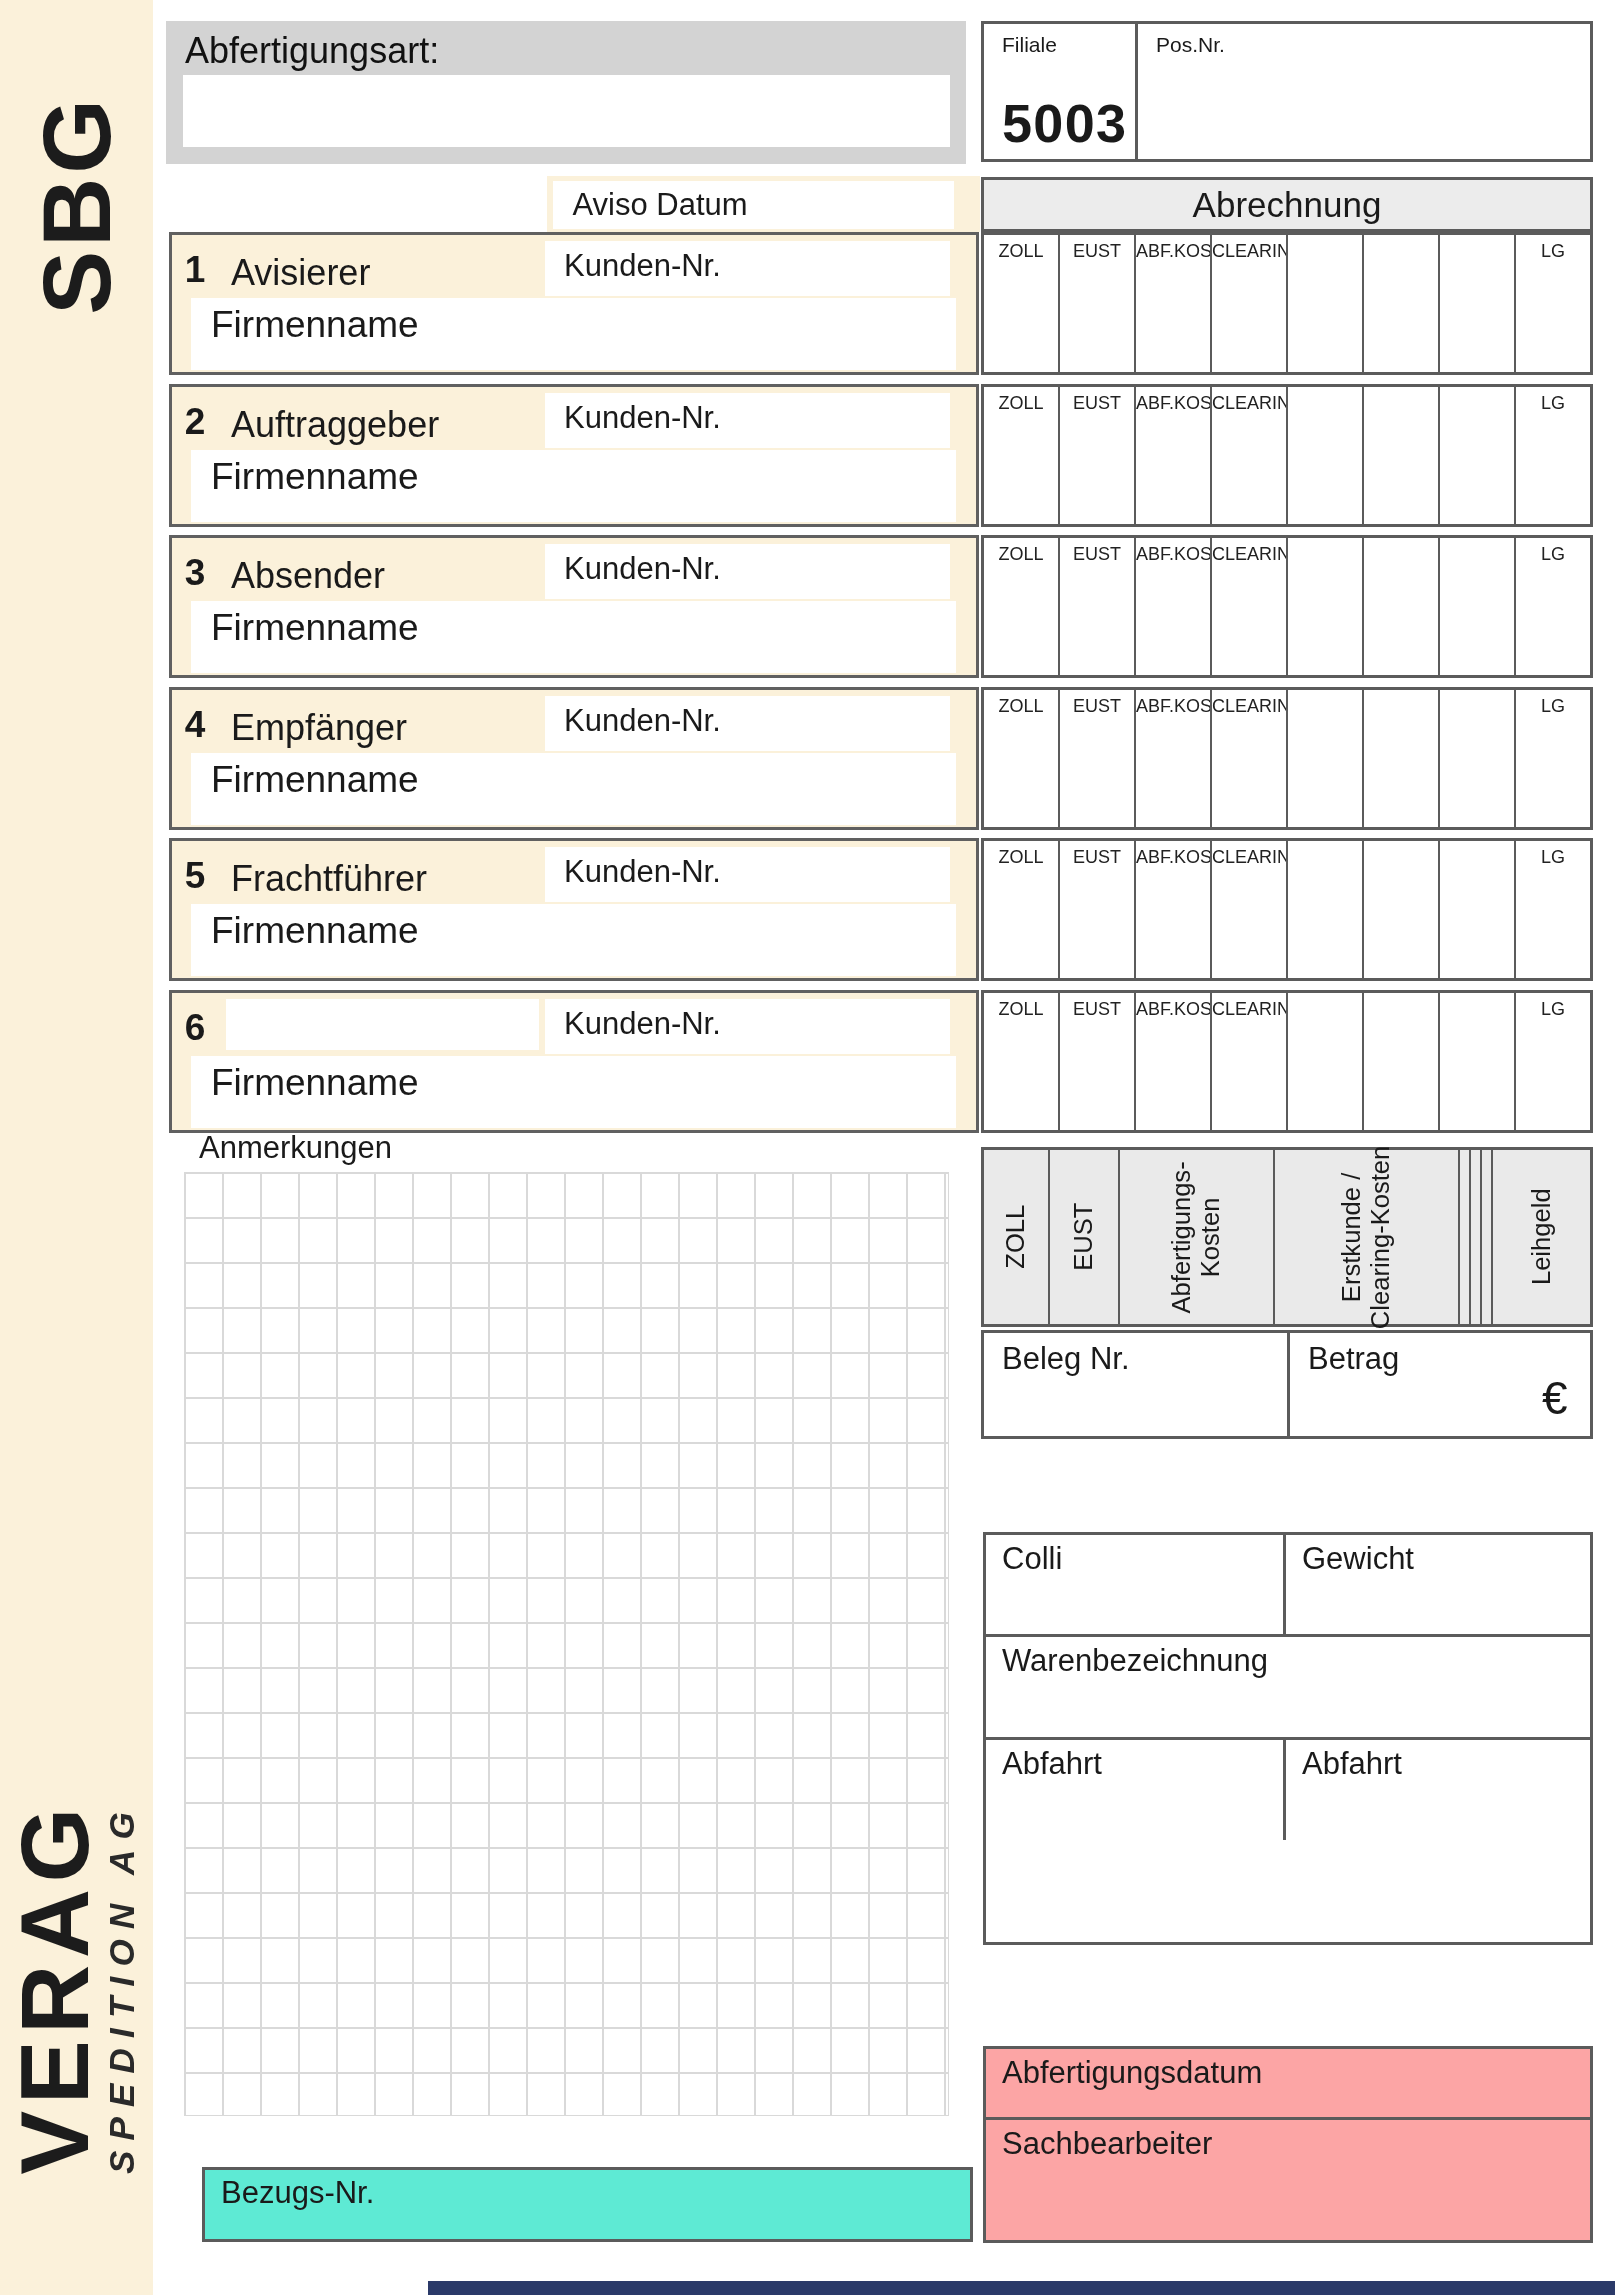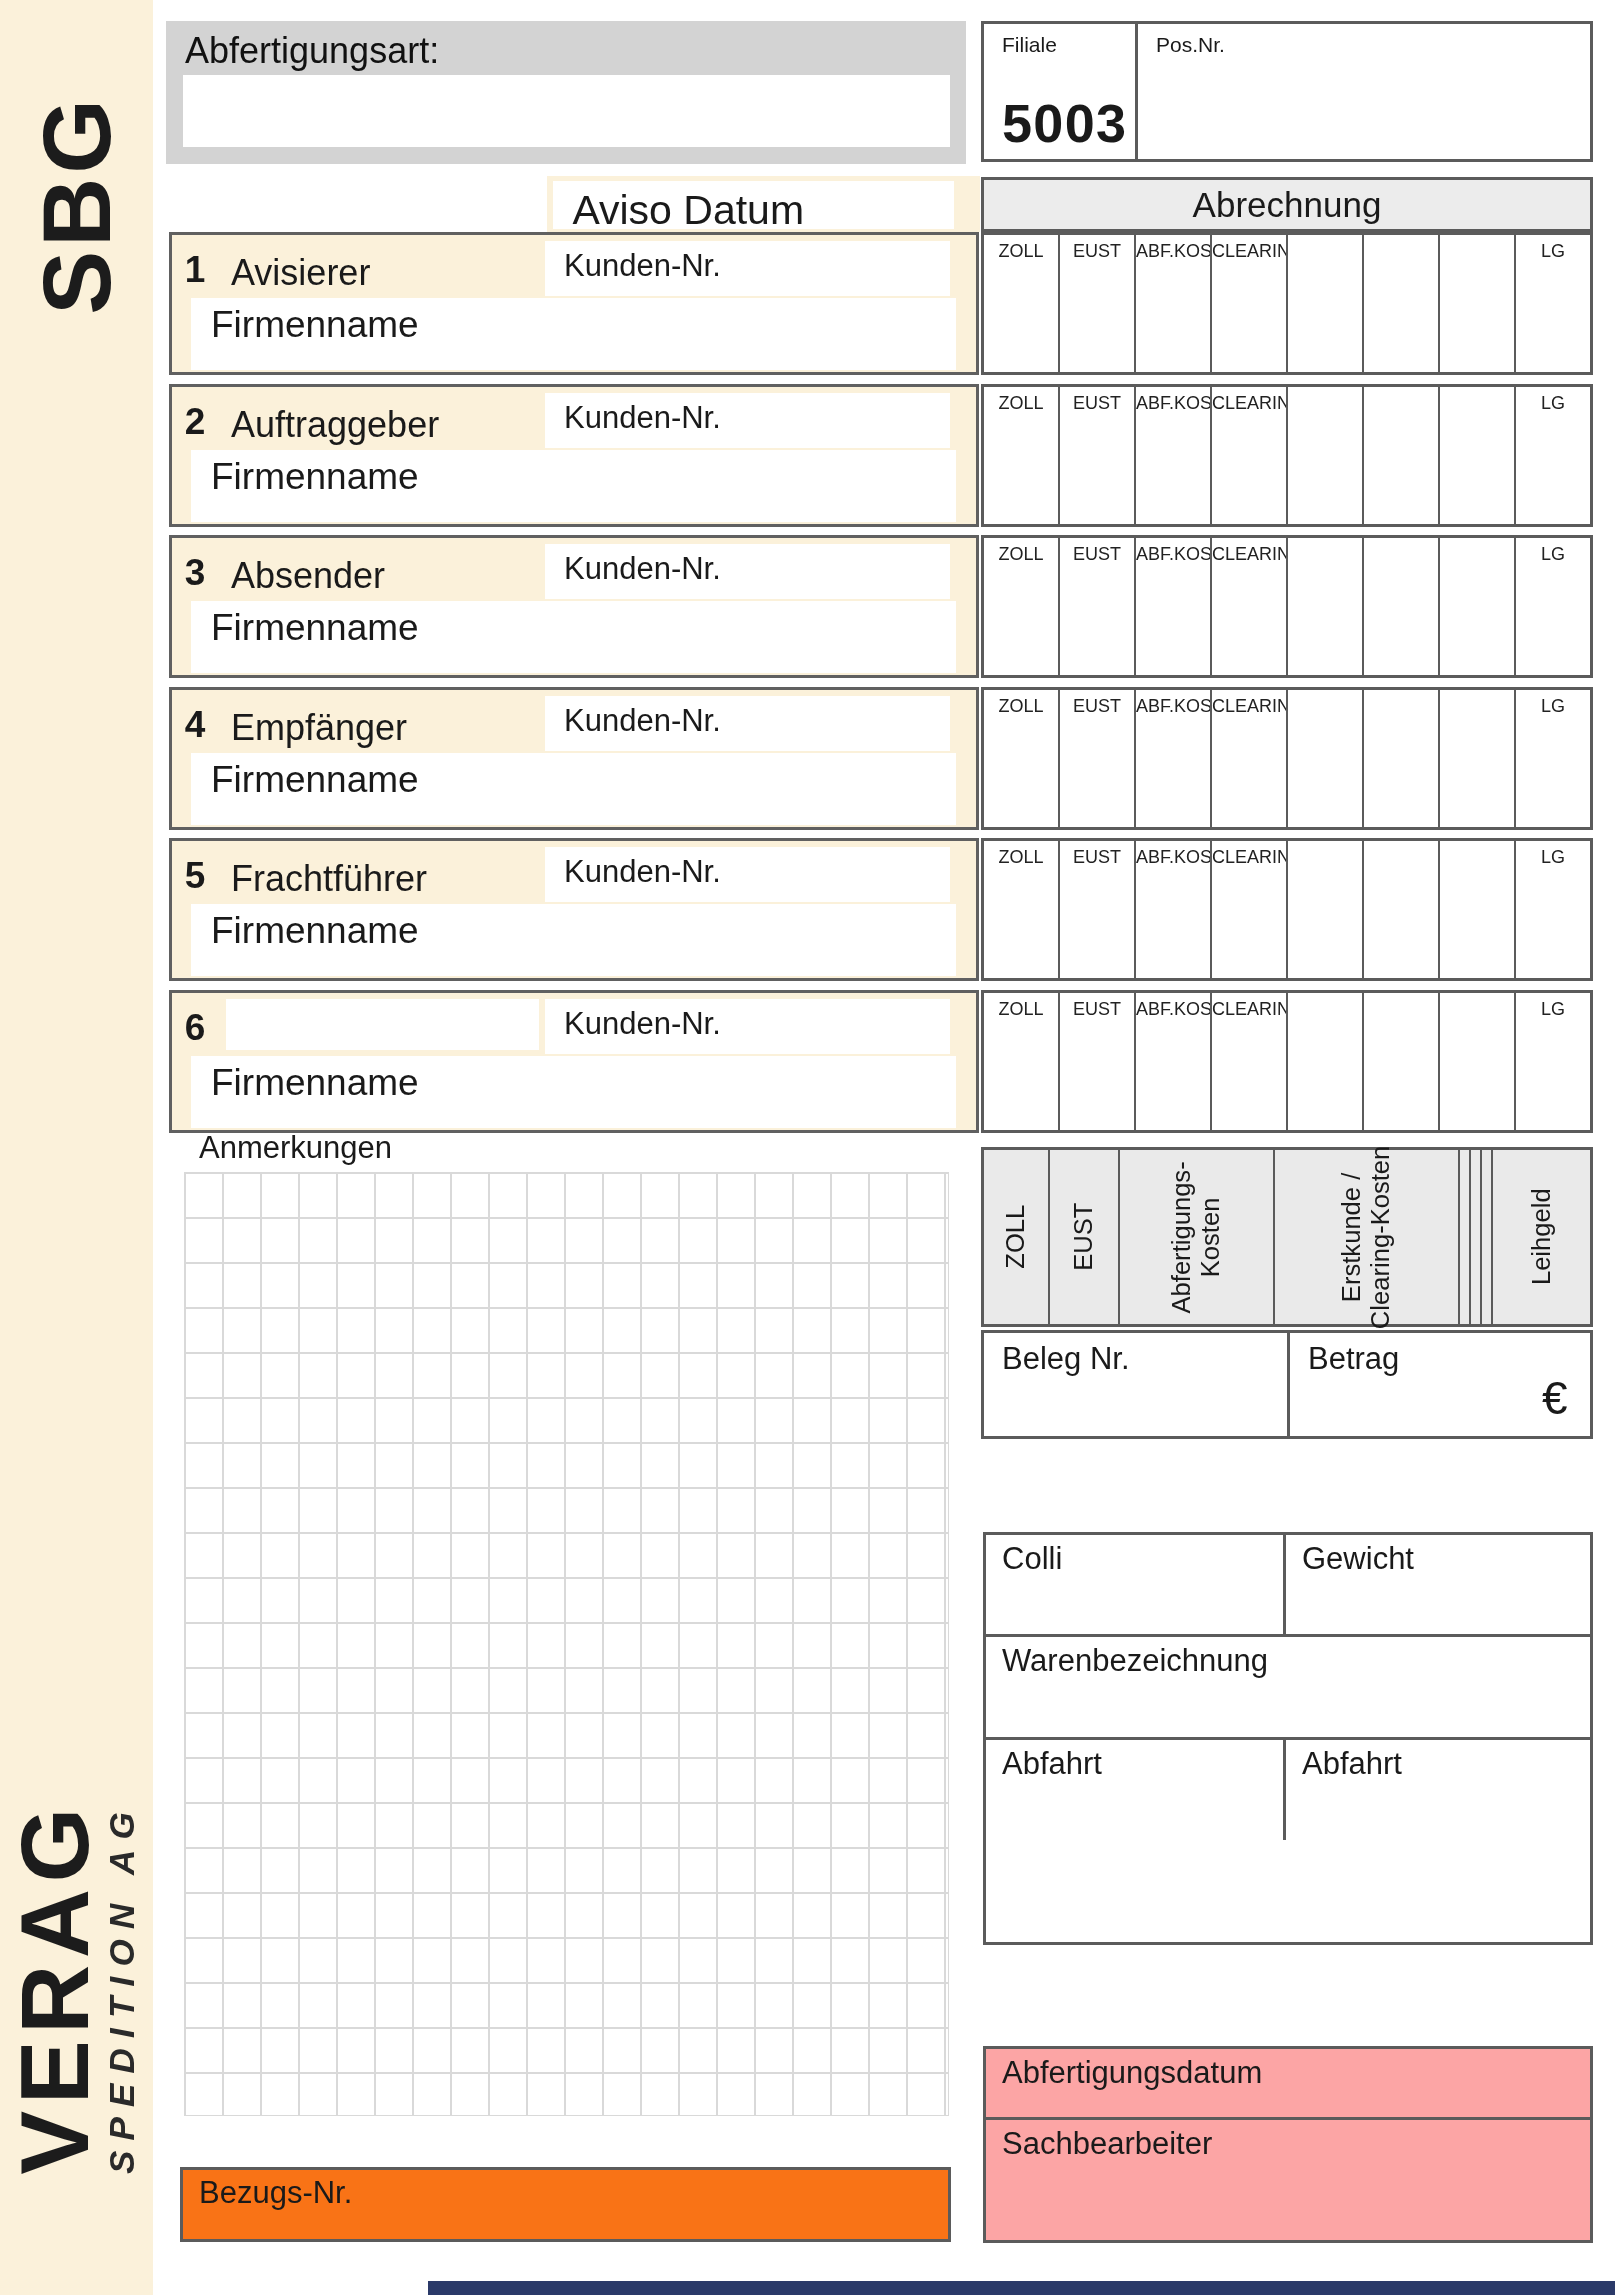--- a/index.html
+++ b/index.html
@@ -23,21 +23,21 @@
 
   .filiale-box{left:981px;top:21px;width:612px;height:141px;background:#fff;
                border:3.8px solid #5b5b5b;display:flex;}
   .filiale-cell{position:relative;width:151px;border-right:3.2px solid #5b5b5b;}
   .posnr-cell{position:relative;flex:1;}
   .cell-label{position:absolute;left:18px;top:9px;font-size:21px;}
   .filiale-value{position:absolute;left:18px;top:68px;font-size:54px;font-weight:bold;letter-spacing:1.3px;}
 
   .aviso-band{left:547px;top:176px;width:433px;height:56px;background:#fbf1da;}
   .aviso-input{position:absolute;left:6.4px;top:5.1px;width:401px;height:48px;background:#fff;}
-  .aviso-label{position:absolute;left:19px;top:6.4px;font-size:41px;}
+  .aviso-label{position:absolute;left:19px;top:6.4px;font-size:31px;}
 
   .abrech-hdr{left:981px;top:177px;width:612px;height:55px;background:#ececec;
               border:3.2px solid #5b5b5b;display:flex;align-items:center;justify-content:center;
               font-size:35px;}
 
   
   .party{left:169px;width:810px;height:143px;background:#fbf1da;border:3.8px solid #606060;}
   .p-num{position:absolute;left:12.8px;top:14px;font-size:37px;font-weight:bold;}
   .p-label{position:absolute;left:59px;top:16.6px;font-size:36px;}
   .kunden-box{position:absolute;left:373px;top:6.4px;width:405px;height:55px;background:#fff;}
@@ -81,21 +81,21 @@
   .cargo-row{position:relative;border-bottom:3.8px solid #5b5b5b;}
   .cargo-row:last-child{border-bottom:none;}
   .split{display:flex;}
   .split .c-left{position:relative;width:297px;border-right:3.8px solid #5b5b5b;}
   .split .c-right{position:relative;flex:1;}
 
   .proc{left:983px;top:2046px;width:610px;height:197px;background:#fca5a5;border:3.8px solid #5b5b5b;}
   .proc-row1{position:relative;height:68px;border-bottom:3.8px solid #5b5b5b;}
   .proc-row2{position:relative;height:121px;}
 
-  .bezugs{left:180px;top:2167px;width:771px;height:75px;background:#f97316;border:3.8px solid #5b5b5b;}
+  .bezugs{left:202px;top:2167px;width:771px;height:75px;background:#5eead4;border:3.8px solid #5b5b5b;}
 
   .navybar{left:428px;top:2281px;width:1188px;height:14.7px;background:#2b3a69;}
 </style>
 </head>
 <body>
 
 <div id="page">
 
   <div class="abs sidebar"></div>
   <div class="abs logo-wrap" style="left:0;top:45px;width:153px;height:320px;">

